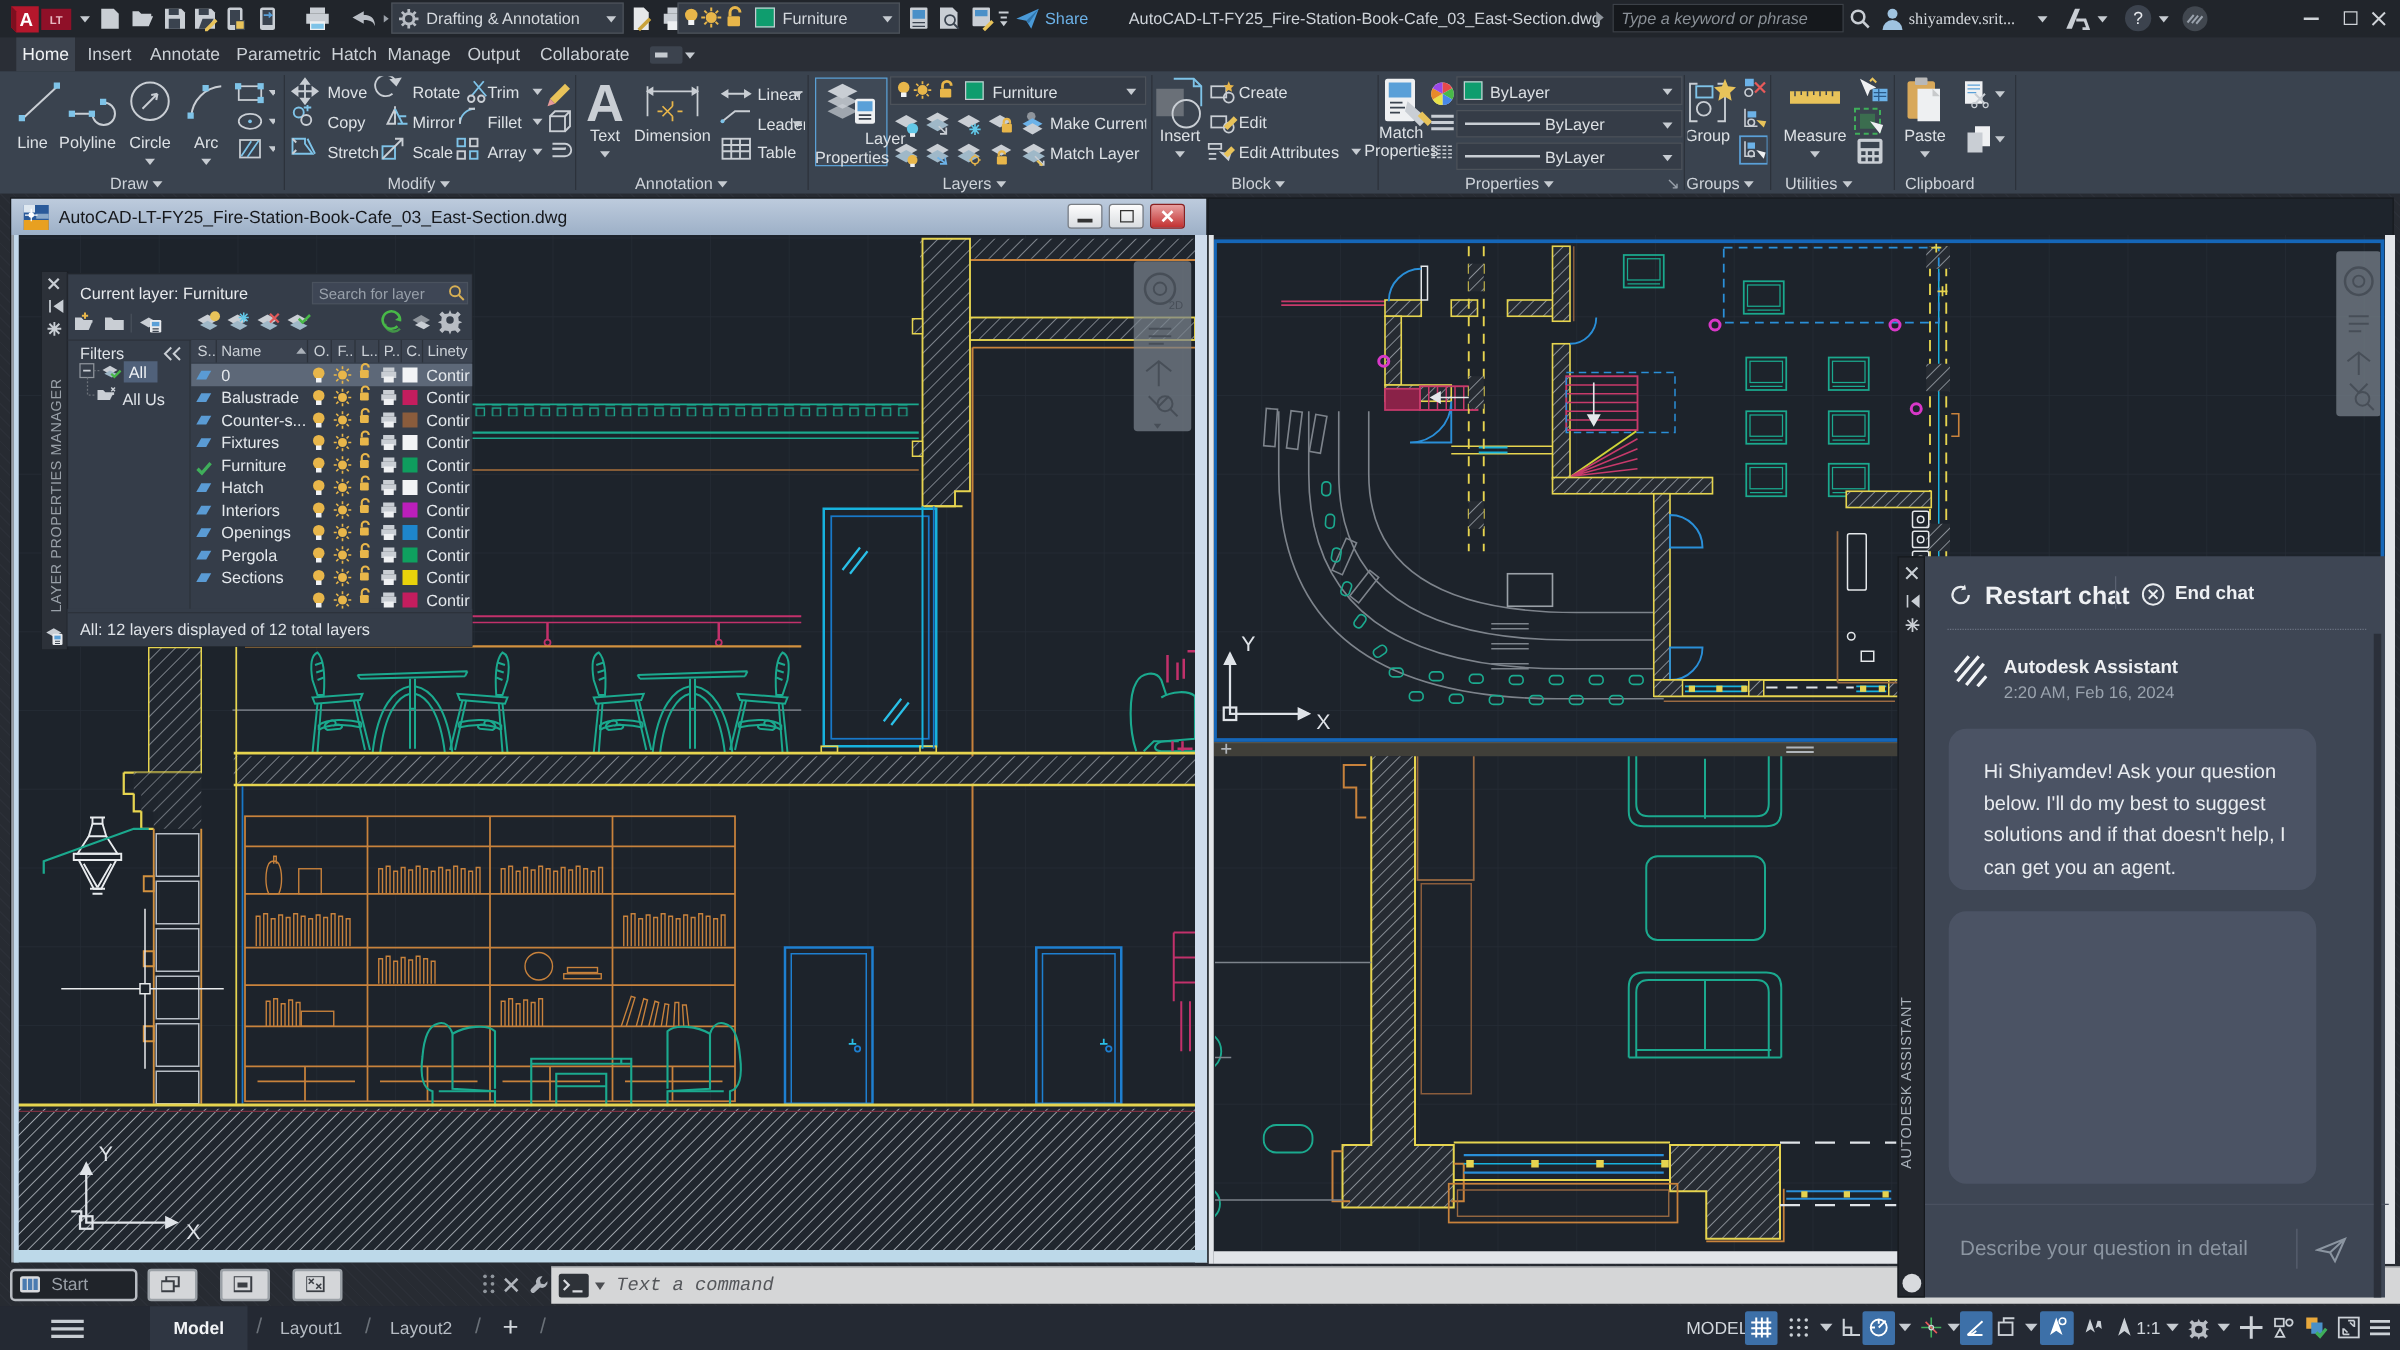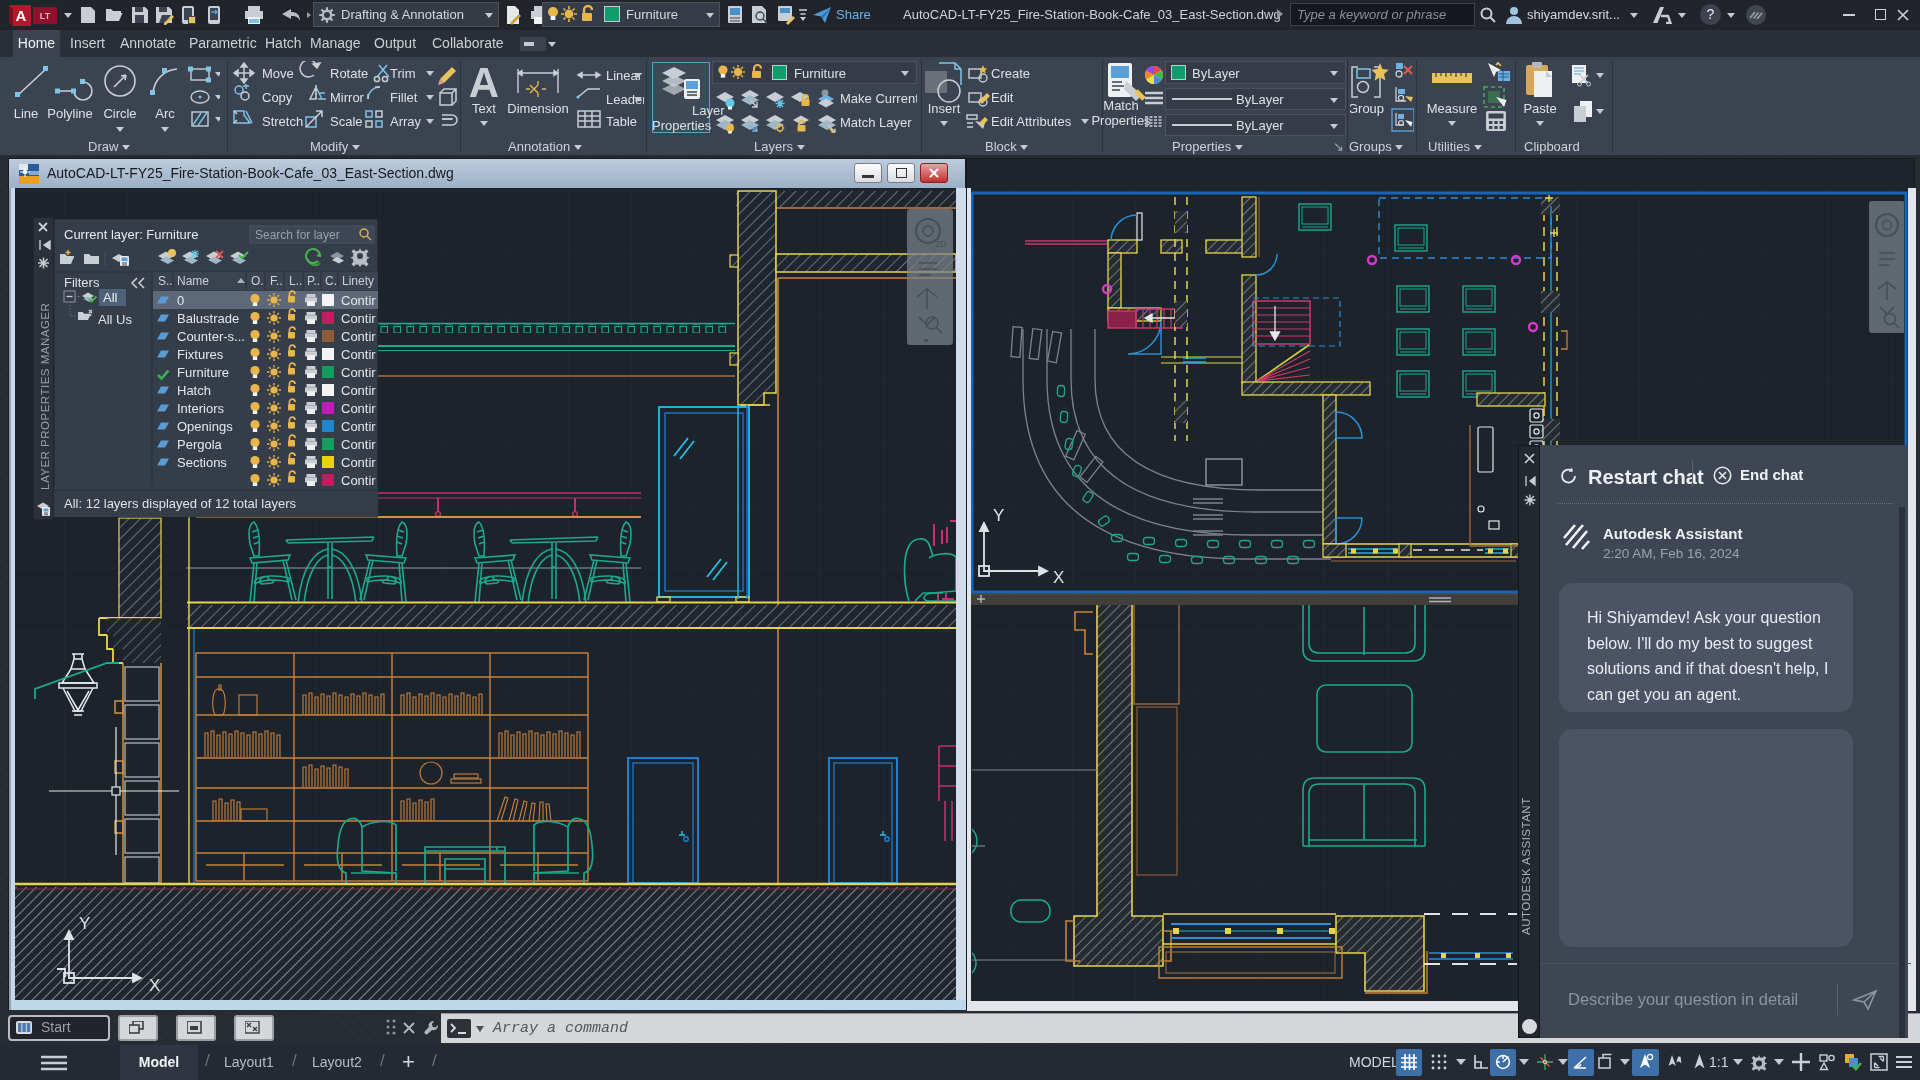--- a/index.html
+++ b/index.html
@@ -167,21 +167,21 @@
     <div class="abs" style="left:1290px;top:3px;width:185px;height:23px;background:#15181c;border:1px solid #3c4148;"></div>
     <div class="abs" style="left:1297px;top:7px;font-size:13px;font-style:italic;color:#8a9097;">Type a keyword or phrase</div>
     <svg class="abs" style="left:1479px;top:6px;" width="18" height="18" viewBox="0 0 18 18">
         <circle cx="7.5" cy="7.5" r="5" fill="none" stroke="#c9ced4" stroke-width="2"></circle>
         <path d="M11 11 l5 5" stroke="#c9ced4" stroke-width="2"></path>
       </svg>
     <svg class="abs" style="left:1504px;top:5px;" width="20" height="20" viewBox="0 0 20 20">
         <circle cx="10" cy="6" r="4" fill="#9fc3e0"></circle>
         <path d="M2 19 a8 8 0 0 1 16 0z" fill="#9fc3e0"></path>
       </svg>
-    <div class="abs" style="left:1527px;top:7px;font-size:13px;color:#d5d9de;">shiyamdev.srit...</div>
+    <div class="abs" style="left:1527px;top:7px;font-size:13px;color:#d5d9de;font-family:Liberation Serif, serif;">shiyamdev.srit...</div>
     <div class="tico" style="left:1630px;top:13px;width:0;height:0;border-left:4px solid transparent;border-right:4px solid transparent;border-top:5px solid #c6cbd1;"></div>
     <svg class="abs" style="left:1652px;top:6px;" width="20" height="18" viewBox="0 0 20 18">
         <path d="M1 17 L8 1 h4 L5.5 17 Z" fill="#c9ced4"></path>
         <path d="M9 10 h7 l2.5 7 h-4.5" fill="none" stroke="#c9ced4" stroke-width="2.4"></path>
       </svg>
     <div class="tico" style="left:1678px;top:13px;width:0;height:0;border-left:4px solid transparent;border-right:4px solid transparent;border-top:5px solid #c6cbd1;"></div>
     <div class="abs" style="left:1700px;top:4px;width:21px;height:21px;border-radius:50%;background:#3c434e;color:#e8eaee;font-size:14px;text-align:center;line-height:21px;">?</div>
     <div class="tico" style="left:1727px;top:13px;width:0;height:0;border-left:4px solid transparent;border-right:4px solid transparent;border-top:5px solid #c6cbd1;"></div>
     <svg class="abs" style="left:1745px;top:4px;" width="22" height="22" viewBox="0 0 22 22">
         <circle cx="11" cy="11" r="10" fill="#41474f"></circle>
@@ -1166,21 +1166,21 @@
       </svg>
     <svg class="abs" style="left:423px;top:9px;" width="17" height="17" viewBox="0 0 17 17">
         <path d="M11 2 a4.5 4.5 0 0 0 -5 6 L2 12 a1.8 1.8 0 0 0 2.8 2.8 L9 11 a4.5 4.5 0 0 0 6 -5 l-2.6 2.4 -2.8 -.6 -.6 -2.8z" fill="#b0b5bc"></path>
       </svg>
     <div id="cmdbox">
       <div class="abs" style="left:6px;top:5px;width:24px;height:19px;background:#2e3238;border-radius:2px;"></div>
       <svg class="abs" style="left:9px;top:9px;" width="18" height="12" viewBox="0 0 18 12">
           <path d="M1 1 l4 4 -4 4 M8 10 h8" stroke="#d8dade" stroke-width="1.8" fill="none"></path>
         </svg>
       <div class="abs" style="left:35px;top:12px;width:0;height:0;border-left:4.5px solid transparent;border-right:4.5px solid transparent;border-top:6px solid #4c4e52;"></div>
-      <div class="abs" style="left:52px;top:6px;font-size:15px;font-style:italic;font-family:'Liberation Mono',monospace;color:#54565a;">Array  a  command</div>
+      <div class="abs" style="left:52px;top:6px;font-size:15px;font-style:italic;font-family:'Liberation Mono',monospace;color:#54565a;">Text  a  command</div>
     </div>
   </div>
   <div id="statusbar" class="abs">
     <svg class="abs" style="left:40px;top:10px;" width="30" height="16" viewBox="0 0 30 16">
         <g stroke="#c8cdd3" stroke-width="2.6">
           <path d="M1 2 h26 M1 8 h26 M1 14 h26"></path>
         </g>
       </svg>
     <div class="abs" style="left:120px;top:0;width:78px;height:35px;background:#2f3642;color:#f2f4f6;font-weight:bold;text-align:center;line-height:35px;">Model</div>
     <div class="abs" style="left:205px;top:6px;color:#6a7078;font-size:17px;">/</div>

